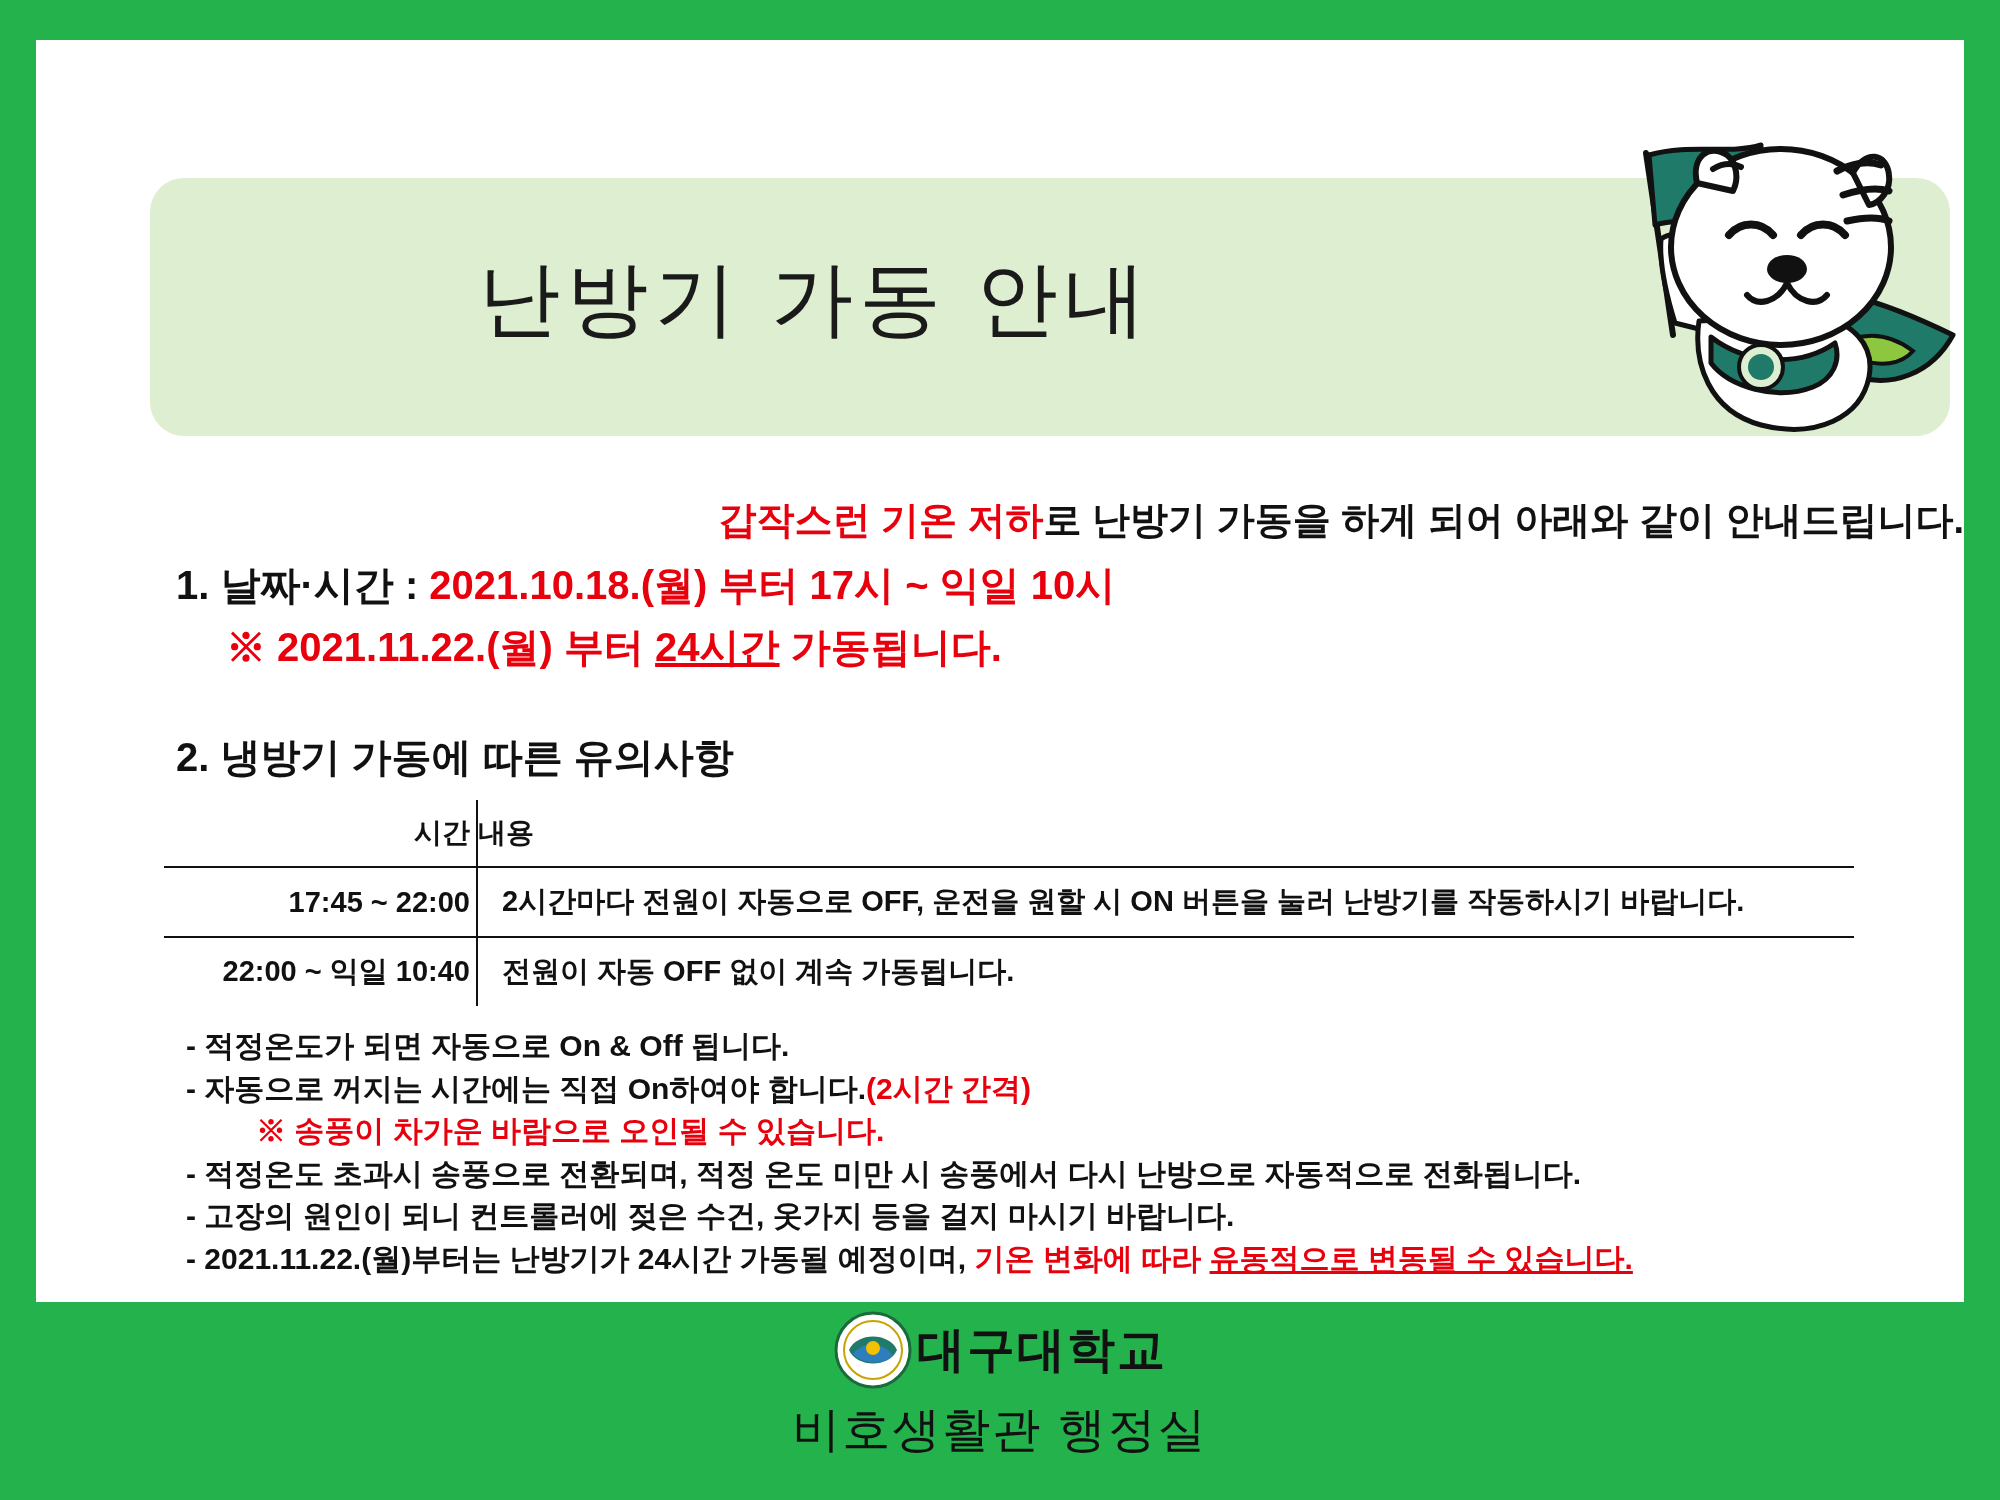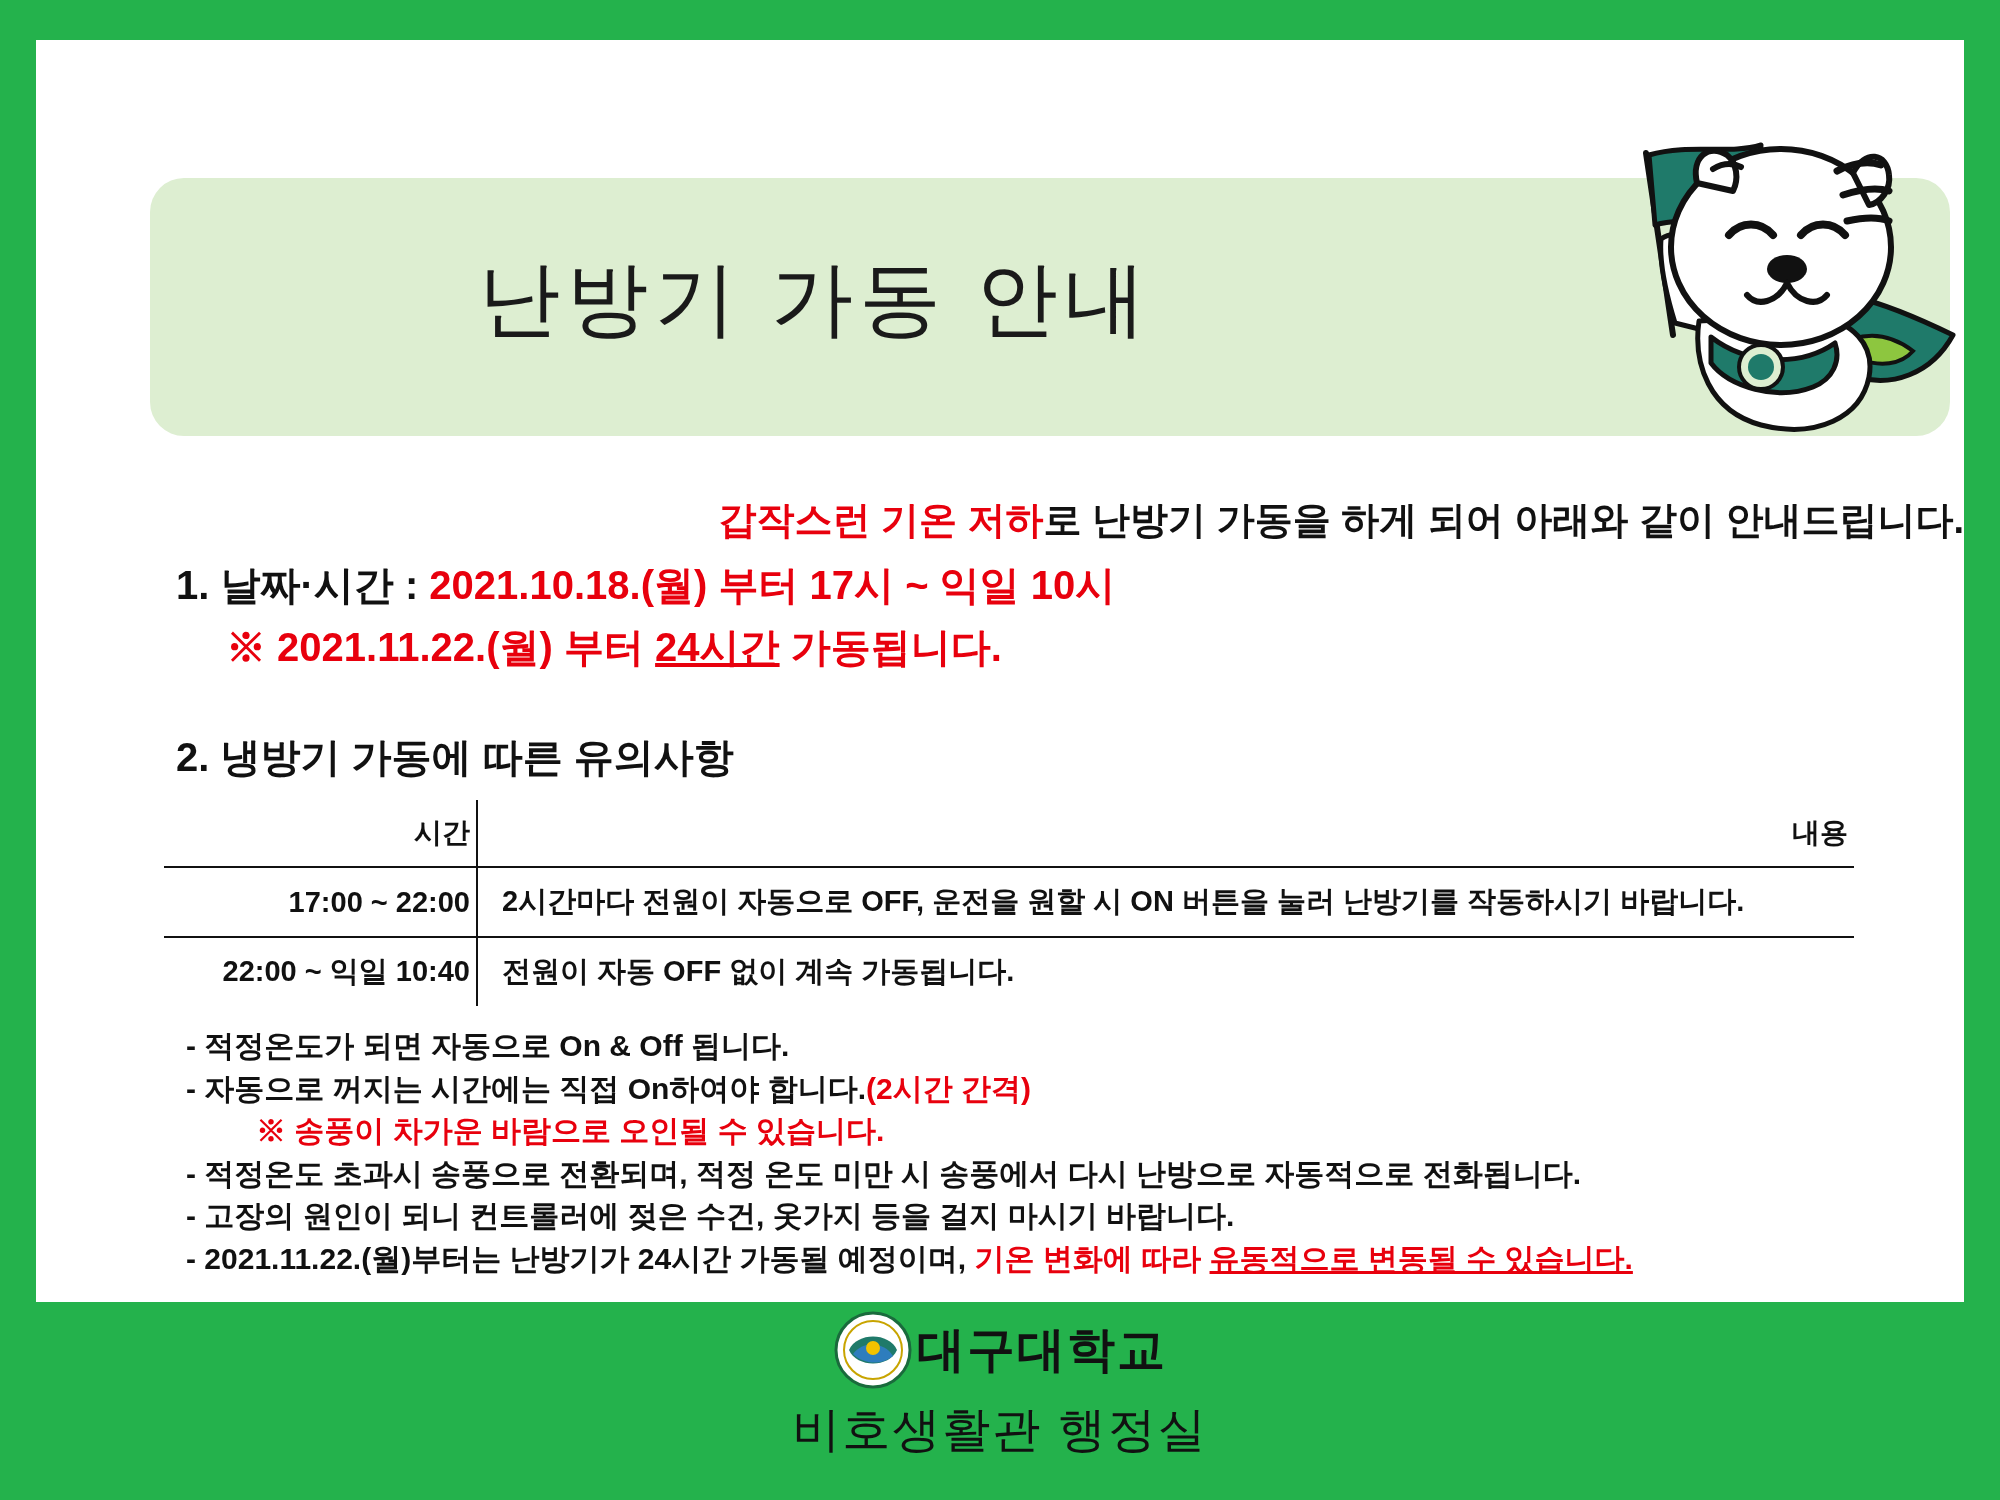--- a/index.html
+++ b/index.html
@@ -130,22 +130,22 @@
   .tbl th.c-time, .tbl td.c-time {
     width: 300px;
     text-align: right;
     border-right: 2px solid #111;
   }
   .tbl td.c-desc, .tbl th.c-desc {
     padding-left: 24px;
     text-align: left;
   }
   .tbl th.c-desc {
-    text-align: right;
-    padding-left: 16px;
+    text-align: left;
+    padding-left: 0;
   }
   .tbl tbody tr:first-child td {
     border-bottom: 2px solid #111;
   }
   
   .notes {
     position: absolute;
     left: 150px;
     top: 985px;
     width: 1700px;
@@ -264,21 +264,21 @@
     <div class="tbl">
       <table>
         <thead>
           <tr>
             <th class="c-time">시간</th>
             <th class="c-desc">내용</th>
           </tr>
         </thead>
         <tbody>
           <tr>
-            <td class="c-time">17:00 ~ 22:00</td>
+            <td class="c-time">17:45 ~ 22:00</td>
             <td class="c-desc">2시간마다 전원이 자동으로 OFF, 운전을 원할 시 ON 버튼을 눌러 난방기를 작동하시기 바랍니다.</td>
           </tr>
           <tr>
             <td class="c-time">22:00 ~ 익일 10:40</td>
             <td class="c-desc">전원이 자동 OFF 없이 계속 가동됩니다.</td>
           </tr>
         </tbody>
       </table>
     </div>
 

